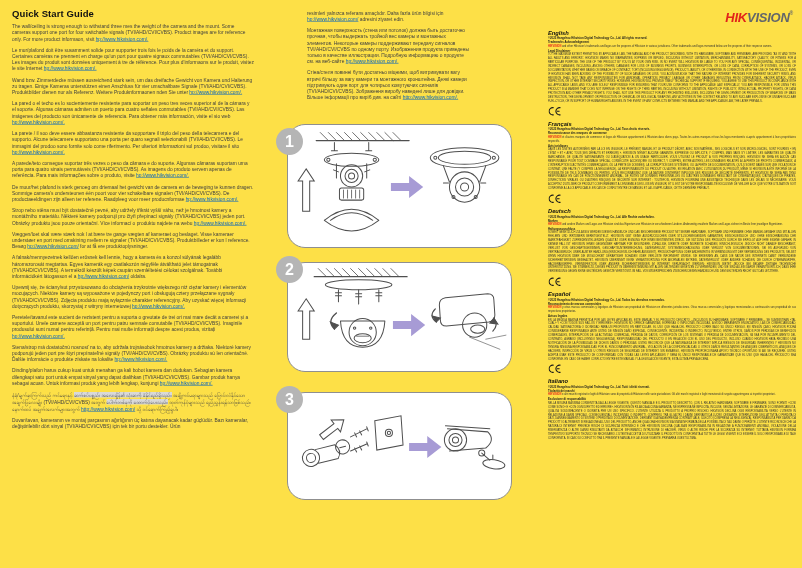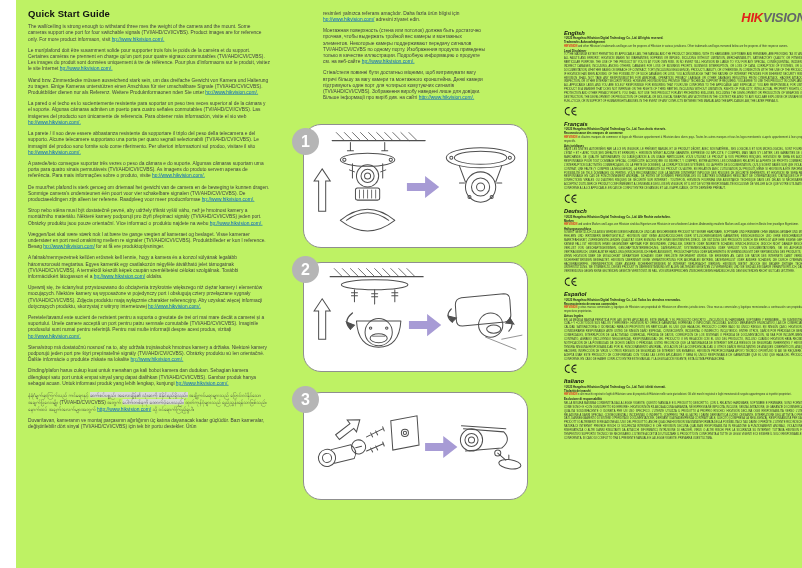--- a/index.html
+++ b/index.html
@@ -1,18 +1,18 @@
 <!DOCTYPE html>
 <html style="--link_blue: #0563C1; --accent_red: #e2231a; --logo_gray: #63666a; --arrow_purple: #a79bd5; --circle_gray: #b5b5b5; --highlight_gray: #d9d9d9; --body_text: #3f3f3f; --legal_text: #303030; --panel_border: #8f8f8f; --line_art: #4f4f4f;"><head>
 <meta charset="utf-8">
 <style>
   html,body{margin:0;padding:0;}
   body{width:802px;height:568px;background:#ffffff;position:relative;overflow:hidden;
        font-family:"Liberation Sans","DejaVu Sans",sans-serif;}
-  .page{position:absolute;inset:0;background:#bef264;margin-left:16px;}
+  .page{position:absolute;inset:0;background:#fde047;}
 
   
   .scale-wrap{position:absolute;overflow:visible;}
   .scale-inner{transform:scale(0.5);transform-origin:0 0;}
 
   .col1{left:12px;top:8px;width:242px;}
   .col1 .scale-inner{width:484px;}
   .col2{left:307px;top:10px;width:164px;}
   .col2 .scale-inner{width:328px;}
   .legal{left:548px;top:6px;width:248px;}

